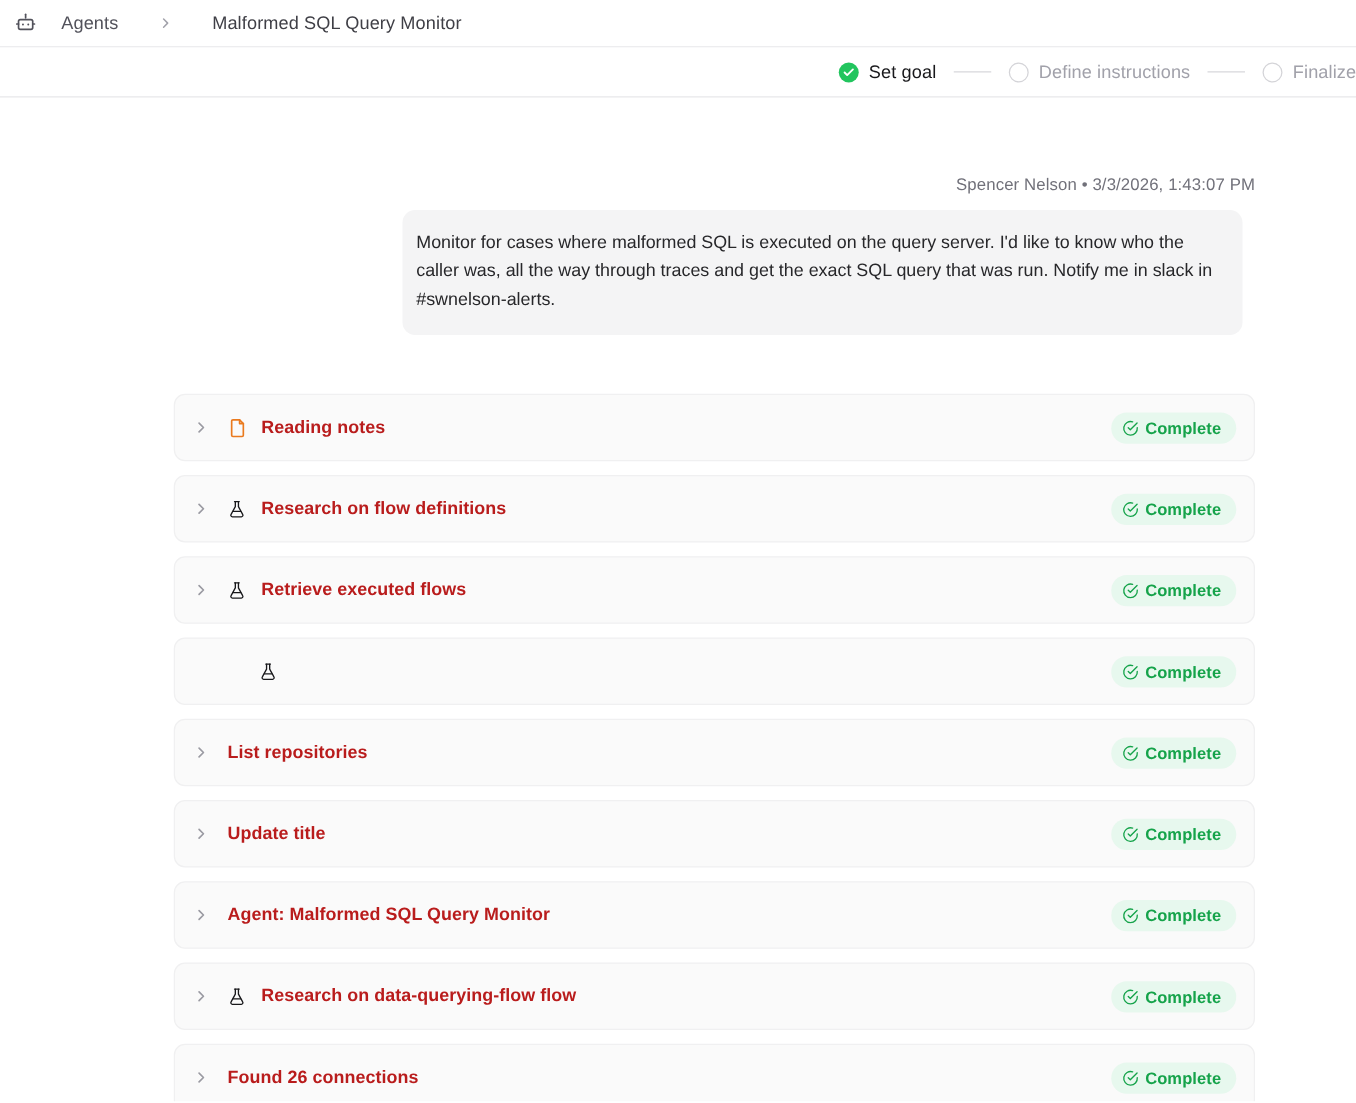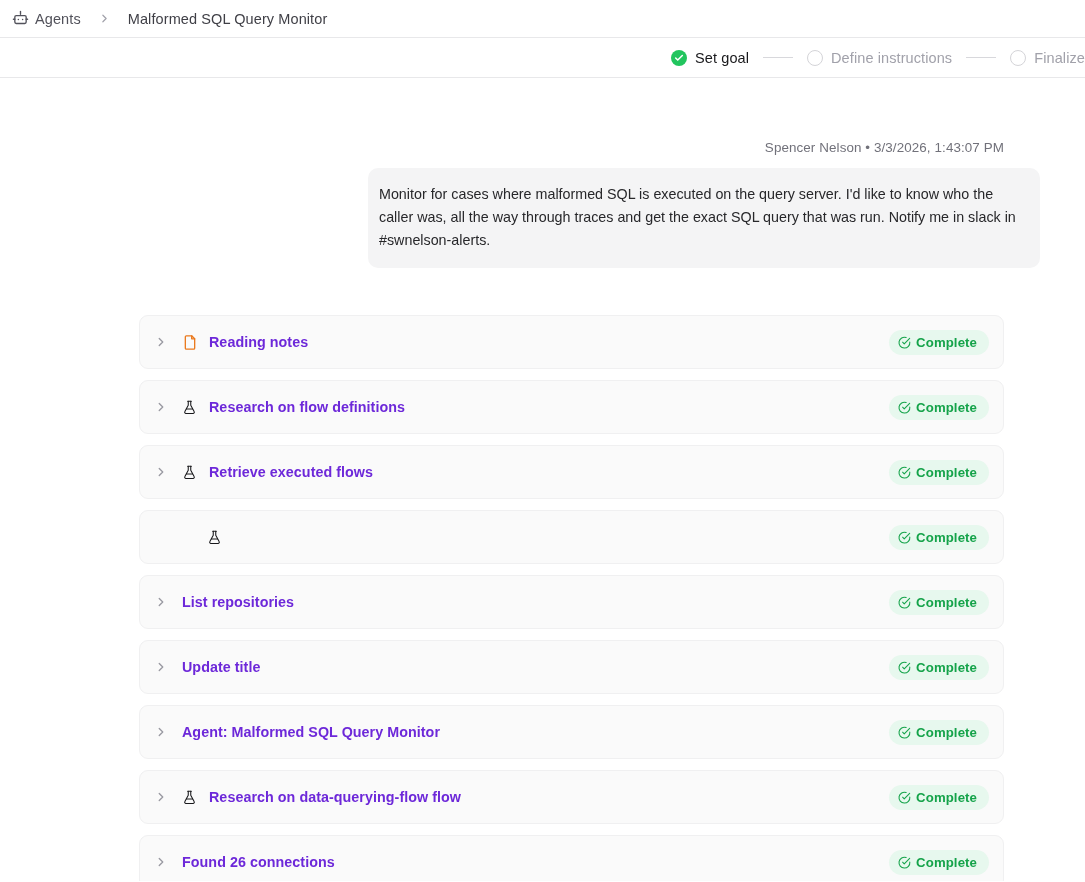--- a/index.html
+++ b/index.html
@@ -17,21 +17,21 @@
     height: 38px;
     display: flex;
     align-items: center;
     padding: 0 0 0 12px;
     border-bottom: 1px solid #e8e8ea;
     background: #ffffff;
   }
   .crumb {
     display: flex;
     align-items: center;
-    gap: 6px;
+    gap: 20px;
     font-size: 14.5px;
     color: #52525b;
     letter-spacing: .1px;
   }
   .crumb-link { color: #52525b; }
   .crumb-sep {
     margin: 0 11px;
     color: #a1a1aa;
     font-size: 13px;
     display: flex;
@@ -88,21 +88,21 @@
   .message-meta {
     text-align: right;
     padding-right: 81px;
     font-size: 13.4px;
     color: #71717a;
     letter-spacing: .1px;
   }
   .message-bubble-row {
     display: flex;
     justify-content: flex-end;
-    padding-right: 45px;
+    padding-right: 91px;
     margin-top: 13px;
   }
   .message-bubble {
     background: #f4f4f5;
     border-radius: 10px;
     padding: 15px 19px 16px 11px;
     max-width: 672px;
     font-size: 14.3px;
     line-height: 1.62;
     color: #27272a;
@@ -146,21 +146,21 @@
     width: 22px;
     display: flex;
     align-items: center;
     justify-content: flex-start;
     flex: none;
     margin-right: 5px;
   }
   .task-label {
     font-size: 14.3px;
     font-weight: 700;
-    color: #6d28d9;
+    color: #b91c1c;
     letter-spacing: .05px;
     white-space: nowrap;
   }
   
   .task-row.no-chevron .task-icon { margin-left: 25px; }
 
   .badge {
     display: flex;
     align-items: center;
     gap: 5px;

